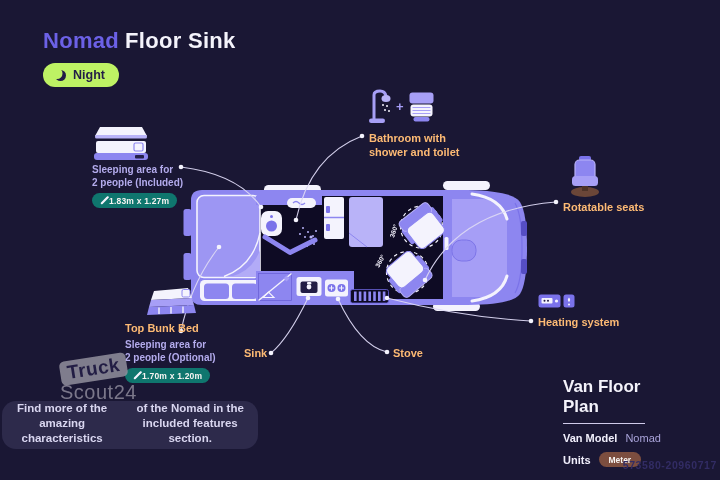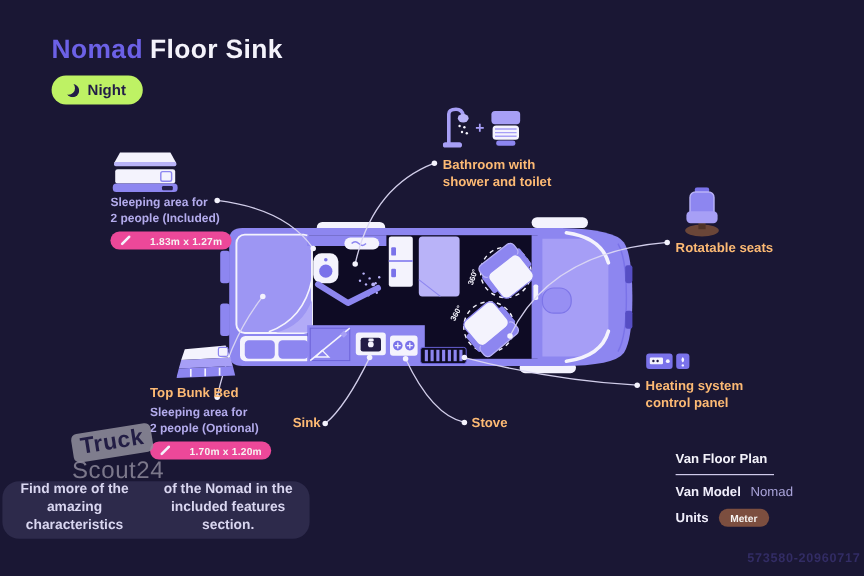--- a/index.html
+++ b/index.html
@@ -17,41 +17,41 @@
   .mode-pill{
     left:43px;top:63px;height:24px;padding:0 14px 0 12px;border-radius:13px;
     background:#bef264;display:inline-flex;align-items:center;gap:7px;
     font-size:12.5px;font-weight:700;color:#221d47;cursor:pointer;border:none;
   }
   .moon{width:11px;height:11px;border-radius:50%;box-shadow:inset -3.5px -2px 0 0 #221d47;}
   
   .co-title{font-size:11px;font-weight:700;color:#fdba74;line-height:14px;}
   .co-sub{font-size:10px;font-weight:600;color:#b3abec;line-height:13px;}
   .dim-badge{
-    display:inline-flex;align-items:center;gap:16px;margin-top:4px;
-    background:#ec4899;border-radius:9px;padding:2.5px 8px;
+    display:inline-flex;align-items:center;gap:0;margin-top:4px;
+    background:#0f766e;border-radius:9px;padding:2.5px 8px;
     font-size:8.5px;font-weight:700;color:#f7f4f2;letter-spacing:.2px;
   }
   .plus{color:#a79ef8;font-size:13px;font-weight:700;}
   
   .wm-truck{
     left:60px;top:357px;transform:rotate(-9deg);
     background:rgba(146,143,158,.85);color:#221d44;font-size:19px;font-weight:700;
     padding:1px 7px;border-radius:5px;letter-spacing:.5px;
   }
   .wm-scout{left:60px;top:381px;color:rgba(147,144,160,.8);font-size:20px;font-weight:400;letter-spacing:.5px;}
   
   .note{
     left:2px;top:401px;width:256px;height:48px;border-radius:14px;background:#2d2a4b;
     color:#d9d6f0;font-size:11.5px;font-weight:600;line-height:15px;text-align:center;
     display:flex;flex-direction:row;justify-content:center;
   }
   
   .panel{left:563px;top:377px;width:152px;}
-  .panel-title{font-size:11px;font-weight:700;color:#f4f3fb;padding-bottom:6px;border-bottom:1px solid #cfcaea;width:82px;}
+  .panel-title{font-size:17px;font-weight:700;color:#f4f3fb;padding-bottom:6px;border-bottom:1px solid #cfcaea;width:82px;}
   .panel-row{margin-top:8px;display:flex;align-items:center;gap:8px;font-size:11px;}
   .panel-row .lbl{font-weight:700;color:#f1effc;}
   .panel-row .val{color:#a9a3d9;font-weight:500;}
   .unit-chip{background:#7c4e3f;border-radius:9px;padding:2.5px 10px;font-size:8.5px;font-weight:700;color:#f7f4f2;cursor:pointer;border:none;}
   
   .footer-id{right:3px;top:459px;font-size:10.5px;color:#322c64;letter-spacing:.6px;font-weight:600;}
   svg{display:block;}
 </style>
 </head>
 <body>
@@ -302,21 +302,20 @@
       <rect x="0.5" y="0.5" width="22" height="13" rx="2.5" fill="#7a72ea"></rect>
       <rect x="3.5" y="4" width="11" height="5.5" rx="1" fill="#f4f3fd"></rect>
       <circle cx="6.5" cy="6.8" r="1" fill="#221c45"></circle>
         <circle cx="10" cy="6.8" r="1" fill="#221c45"></circle>
       <circle cx="18.5" cy="7" r="1.6" fill="#f4f3fd"></circle>
       <rect x="25.5" y="0.5" width="11" height="13" rx="2.5" fill="#7a72ea"></rect>
       <path d="M31 3.5 q2.3 2.3 0 4.6 q-2.3 -2.3 0 -4.6 Z" fill="#f4f3fd"></path>
       <circle cx="31" cy="10.5" r="1" fill="#f4f3fd"></circle>
     </svg>
     <div class="co-title" style="margin-top:7px">Heating system</div>
-    <div class="co-title">control panel</div>
   </div>
 
   <div class="abs co-title" style="left:244px;top:346px;">Sink</div>
   <div class="abs co-title" style="left:393px;top:346px;">Stove</div>
 
   <div class="abs wm-truck">Truck</div>
   <div class="abs wm-scout">Scout24</div>
 
   <div class="abs note">
     <div>Find more of the amazing characteristics</div>

